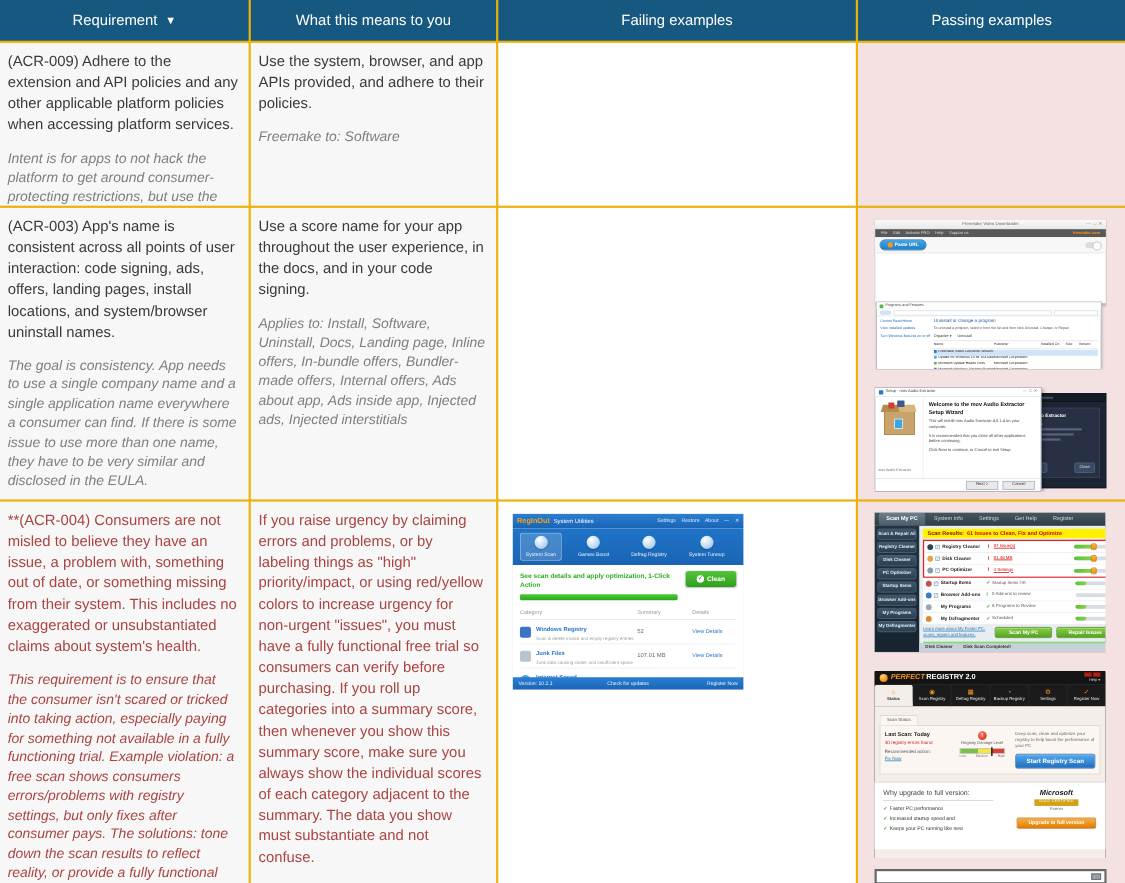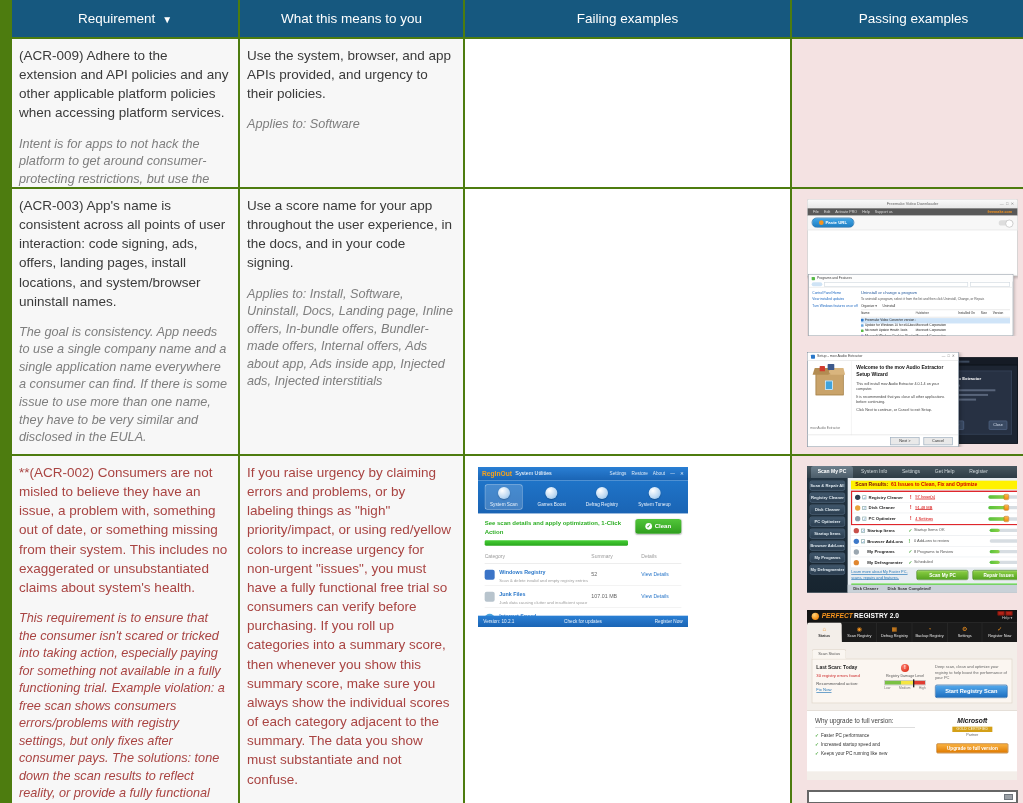--- a/index.html
+++ b/index.html
@@ -1,17 +1,17 @@
 <!DOCTYPE html>
 <html><head>
 <meta charset="utf-8">
 <style>
 * { margin:0; padding:0; box-sizing:border-box; }
 html,body { background:#fff; font-family:"Liberation Sans", sans-serif; }
-.page { position:relative; width:1023px; height:803px; overflow:hidden; background:#4d7c0f;padding-left:12px; }
+.page { position:relative; width:1023px; height:803px; overflow:hidden; background:#eab308; }
 .grid { display:grid; grid-template-columns:226px 223px 325px 243px; grid-template-rows:37px 148px 265px 620px; gap:2px; width:1023px; }
 
 
 .th { background:#16587f; color:#fff; font-size:13.5px; display:flex; align-items:center; justify-content:center; gap:7px; }
 .th .sort { font-size:10px; position:relative; top:1px; }
 .cell { background:#f7f7f7; padding:7px 9px 7px 7px; font-size:13.5px; line-height:1.42; color:#3a3a3a; overflow:hidden; }
 .cell .note { font-style:italic; color:#7e7e7e; font-size:12.7px; line-height:1.38; margin-top:13px; }
 .cell .applies { font-style:italic; color:#7e7e7e; font-size:12.7px; line-height:1.38; margin-top:13px; }
 .cell.pass { background:#ffffff; padding:11px 0 0 13px; }
 .cell.fail { background:#f4e2e2; padding:10px 0 0 15px; }
@@ -218,22 +218,22 @@
       </div>
   <div class="th">
         <span>Passing examples</span>
       </div>
 
   <div class="cell">
     <p class="body">(ACR-009) Adhere to the extension and API policies and any other applicable platform policies when accessing platform services.</p>
     <p class="note">Intent is for apps to not hack the platform to get around consumer-protecting restrictions, but use the interfaces as intended.</p>
   </div>
   <div class="cell">
-    <p class="body">Use the system, browser, and app APIs provided, and urgency to their policies.</p>
-    <p class="applies">Applies to: Software</p>
+    <p class="body">Use the system, browser, and app APIs provided, and adhere to their policies.</p>
+    <p class="applies">Freemake to: Software</p>
   </div>
   <div class="cell pass"></div>
   <div class="cell fail"></div>
 
   <div class="cell">
     <p class="body">(ACR-003) App's name is consistent across all points of user interaction: code signing, ads, offers, landing pages, install locations, and system/browser uninstall names.</p>
     <p class="note">The goal is consistency. App needs to use a single company name and a single application name everywhere a consumer can find. If there is some issue to use more than one name, they have to be very similar and disclosed in the EULA.</p>
   </div>
   <div class="cell">
     <p class="body">Use a score name for your app throughout the user experience, in the docs, and in your code signing.</p>
@@ -371,21 +371,21 @@
           <div class="mv-foot">
             <span class="mv-btn">Next &gt;</span>
             <span class="mv-btn">Cancel</span>
           </div>
         </div>
       </div>
     </div>
   </div>
 
   <div class="cell danger">
-    <p class="body">**(ACR-002) Consumers are not misled to believe they have an issue, a problem with, something out of date, or something missing from their system. This includes no exaggerated or unsubstantiated claims about system's health.</p>
+    <p class="body">**(ACR-004) Consumers are not misled to believe they have an issue, a problem with, something out of date, or something missing from their system. This includes no exaggerated or unsubstantiated claims about system's health.</p>
     <p class="note">This requirement is to ensure that the consumer isn't scared or tricked into taking action, especially paying for something not available in a fully functioning trial. Example violation: a free scan shows consumers errors/problems with registry settings, but only fixes after consumer pays. The solutions: tone down the scan results to reflect reality, or provide a fully functional free trial.</p>
   </div>
   <div class="cell danger">
     <p class="body">If you raise urgency by claiming errors and problems, or by labeling things as "high" priority/impact, or using red/yellow colors to increase urgency for non-urgent "issues", you must have a fully functional free trial so consumers can verify before purchasing. If you roll up categories into a summary score, then whenever you show this summary score, make sure you always show the individual scores of each category adjacent to the summary. The data you show must substantiate and not confuse.</p>
     <p class="applies">Applies to: Install, Software, Uninstall, Docs, Landing page, Inline offers, In-bundle offers, Bundler-made offers, Internal offers, Ads about app, Ads inside app, Injected ads, Injected interstitials</p>
   </div>
   <div class="cell pass">
 
     <div class="shot ri-outer">
       <div class="mini ri">

